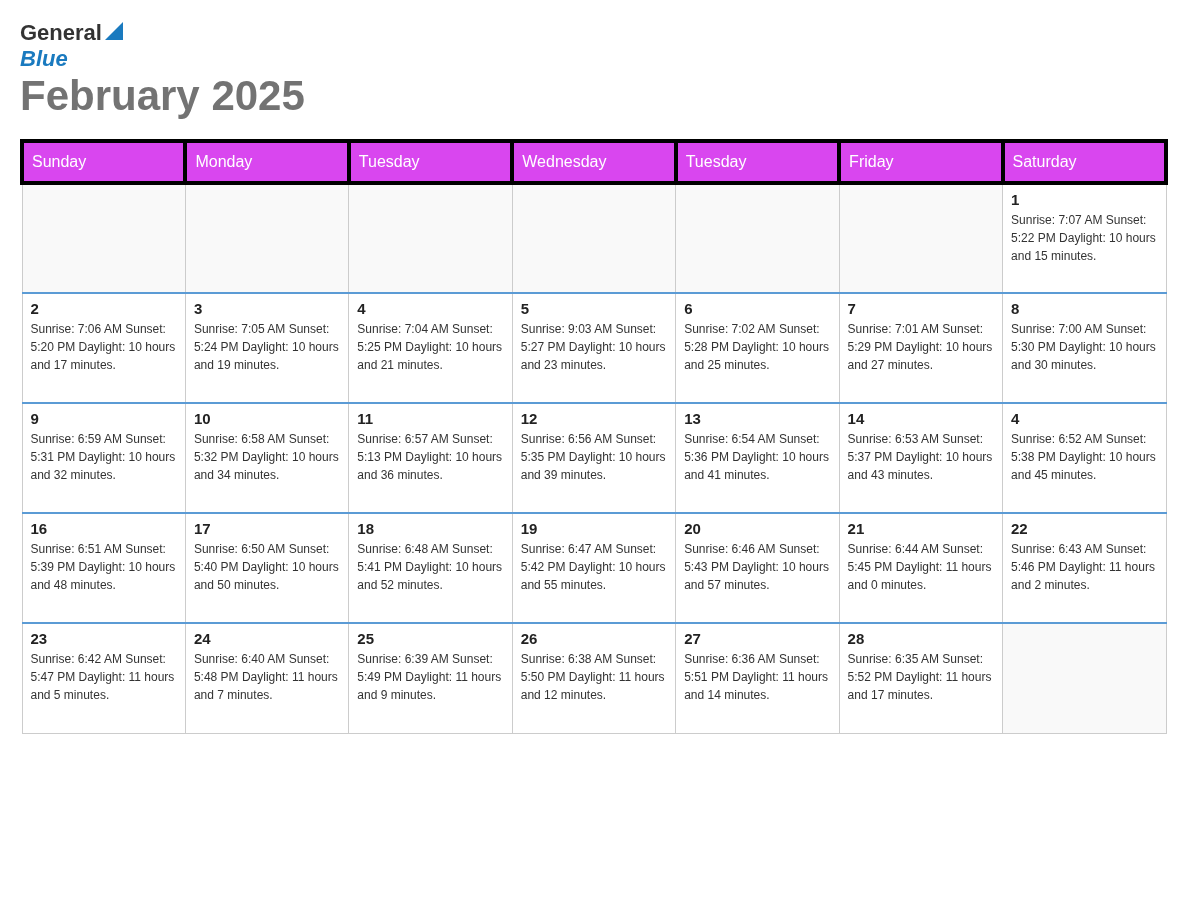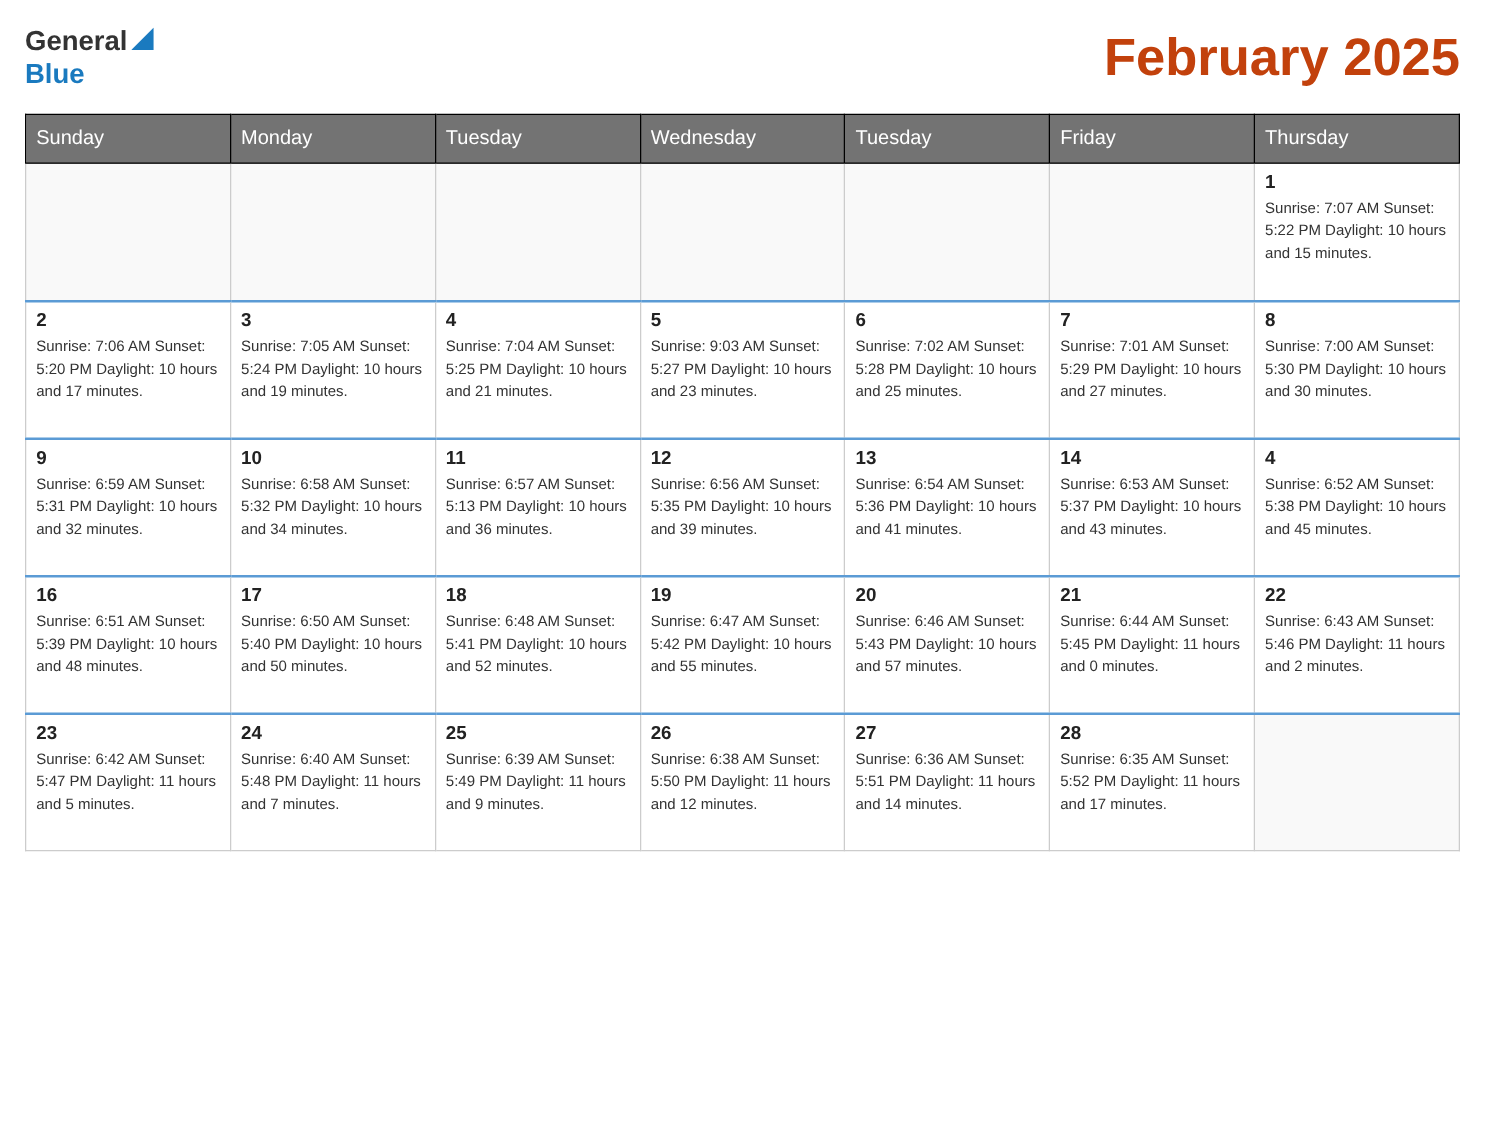--- a/index.html
+++ b/index.html
@@ -6,69 +6,71 @@
     body {
       font-family: Arial, sans-serif;
       background: #fff;
       padding: 20px;
       width: 1188px;
       min-height: 918px;
     }
     .header {
       display: flex;
       justify-content: space-between;
-      align-items: center;
+      align-items: flex-start;
       margin-bottom: 19px;
+      flex-direction: column;
     }
     .logo {
       display: flex;
       flex-direction: column;
       align-items: flex-start;
     }
     .logo-text-general {
       font-size: 22px;
       font-weight: bold;
       color: #333;
       letter-spacing: 0;
     }
     .logo-text-blue {
       font-size: 22px;
       font-weight: bold;
       color: #1a7abf;
+      font-style: italic;
     }
     .logo-row {
       display: flex;
       align-items: center;
     }
     .title-section {
       text-align: right;
     }
     .calendar-title {
       font-size: 42px;
       font-weight: bold;
-      color: #c2410c;
+      color: #737373;
     }
     .calendar-subtitle {
       font-size: 20px;
       color: #444;
       margin-top: 2px;
     }
     .calendar {
       width: 100%;
       border-collapse: collapse;
       margin-top: 10px;
     }
     .calendar thead tr th {
-      background-color: #737373;
+      background-color: #d946ef;
       color: #fff;
       padding: 10px 8px;
       text-align: left;
       font-size: 16px;
       font-weight: normal;
-      border: 1px solid #000000;
+      border: 4px solid #000000;
     }
     .calendar tbody tr td {
       border: 1px solid #ccc;
       vertical-align: top;
       padding: 6px 8px;
       width: 14.28%;
       height: 110px;
       font-size: 13px;
       color: #333;
       background: #fff;
@@ -116,21 +118,21 @@
 
 <table class="calendar">
   <thead>
     <tr id="weekday-header">
         <th>Sunday</th>
         <th>Monday</th>
         <th>Tuesday</th>
         <th>Wednesday</th>
         <th>Tuesday</th>
         <th>Friday</th>
-        <th>Thursday</th>
+        <th>Saturday</th>
       </tr>
   </thead>
   <tbody id="calendar-body">
       <tr>
         <td class="empty"></td>
         <td class="empty"></td>
         <td class="empty"></td>
         <td class="empty"></td>
         <td class="empty"></td>
         <td class="empty"></td>

